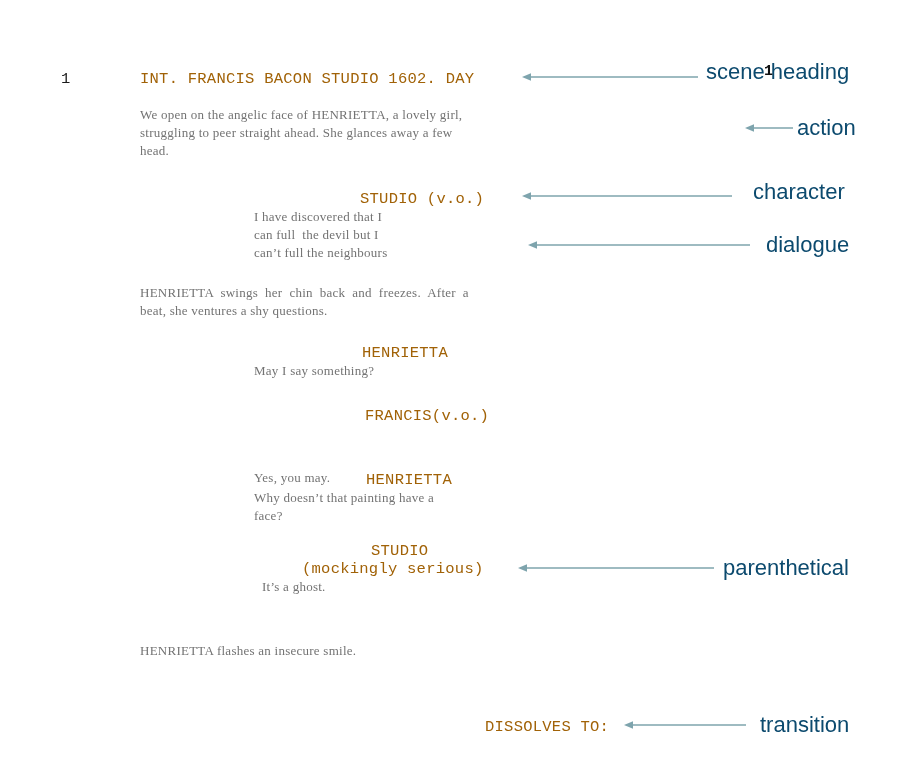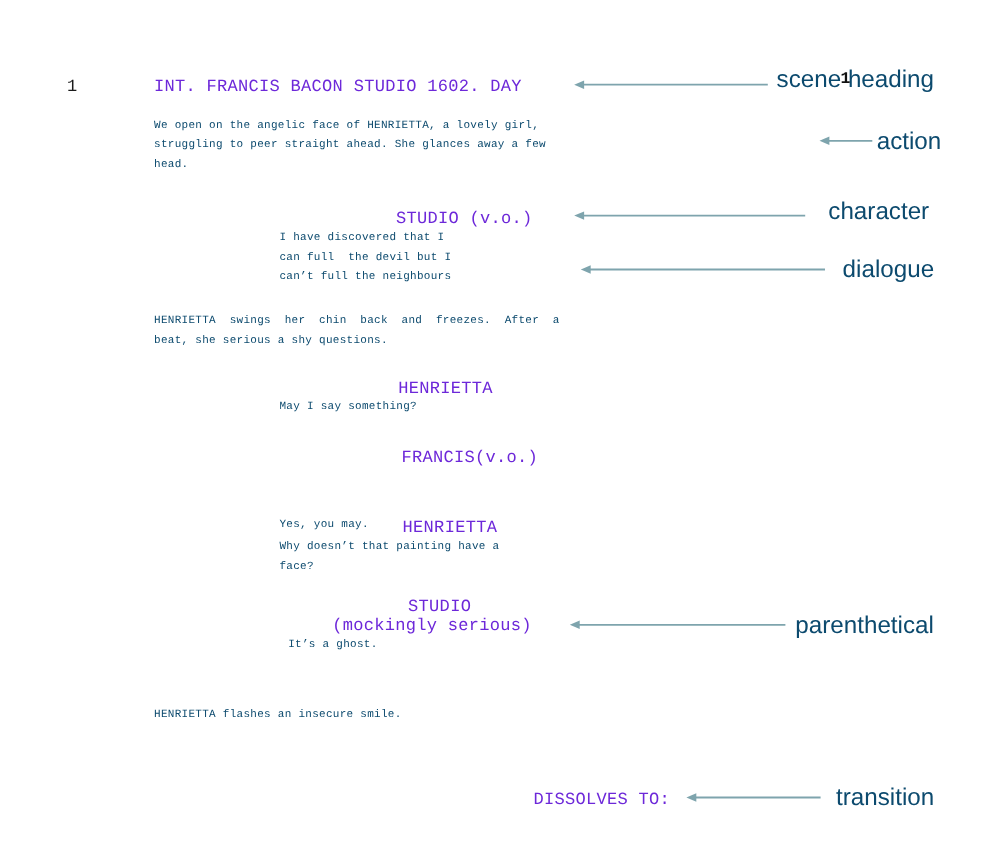--- a/index.html
+++ b/index.html
@@ -21,30 +21,30 @@
     inset: 0;
     background: #ffffff;
   }
 
   
   .script-text {
     position: absolute;
     font-family: "Liberation Mono", "DejaVu Sans Mono", monospace;
     font-size: 15.5px;
     line-height: 18px;
-    color: #6d28d9;
+    color: #a16207;
     white-space: pre;
     letter-spacing: 0.25px;
   }
   .script-block {
     position: absolute;
-    font-family: Liberation Mono, monospace;
-    font-size: 10px;
+    font-family: Liberation Serif, serif;
+    font-size: 13px;
     line-height: 18px;
-    color: #0c4a6e;
+    color: #737373;
     letter-spacing: 0.25px;
   }
   .script-block .ln {
     white-space: pre;
     display: block;
   }
 
   
   .anno-label {
     position: absolute;
@@ -140,21 +140,21 @@
     <svg width="222" height="12" viewBox="0 0 222 12">
       <line x1="6" y1="6" x2="222" y2="6" stroke="#7ea4ad" stroke-width="1.6"></line>
       <path d="M0 6 L9 2.2 L9 9.8 Z" fill="#7ea4ad"></path>
     </svg>
   </div>
 
   <div class="anno-label" style="left:766px; top:233px;">dialogue</div>
 
   <div class="script-block" style="left:140px; top:284px;">
     <span class="ln">HENRIETTA  swings  her  chin  back  and  freezes.  After  a</span>
-    <span class="ln">beat, she serious a shy questions.</span>
+    <span class="ln">beat, she ventures a shy questions.</span>
   </div>
 
   <div class="script-text" style="left:362px; top:344px;">HENRIETTA</div>
 
   <div class="script-block" style="left:254px; top:362px;">
     <span class="ln">May I say something?</span>
   </div>
 
   <div class="script-text" style="left:352px; top:407px;margin-left:13px;">FRANCIS(v.o.)</div>
 

